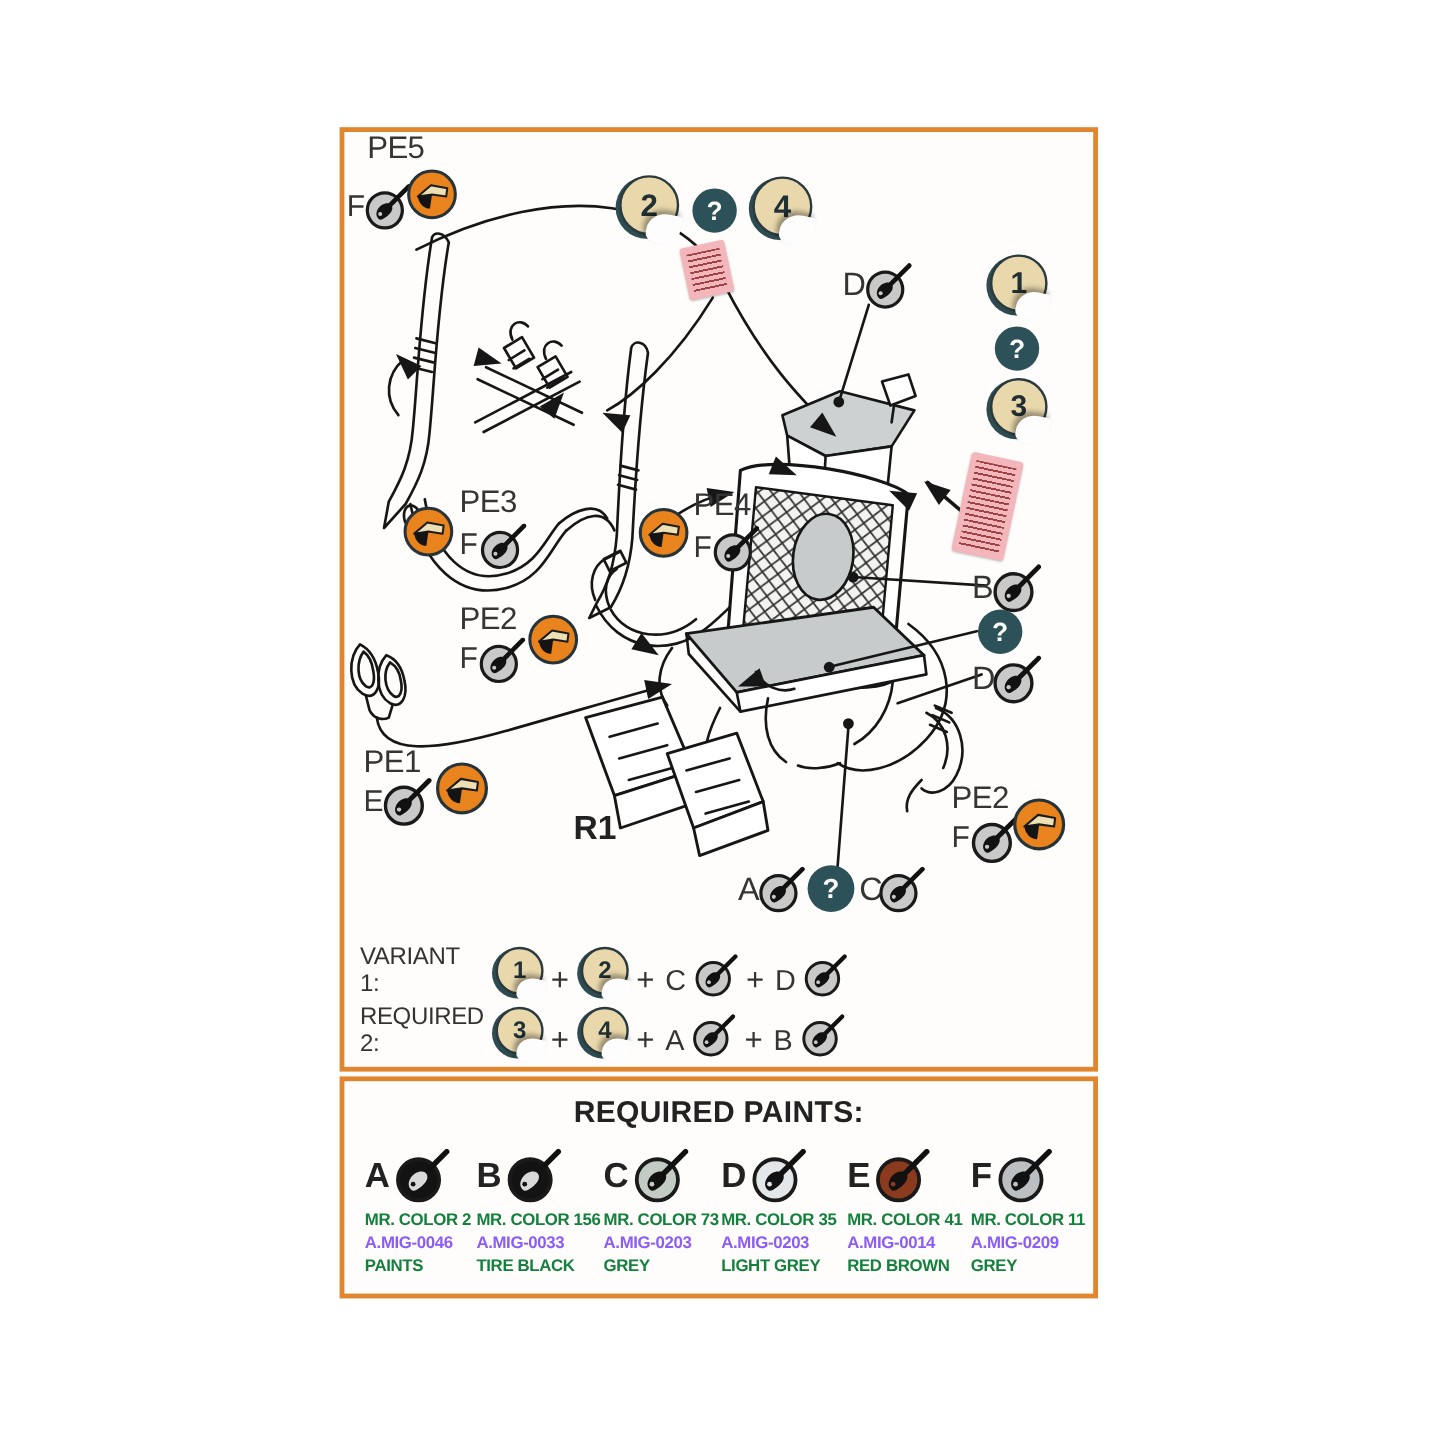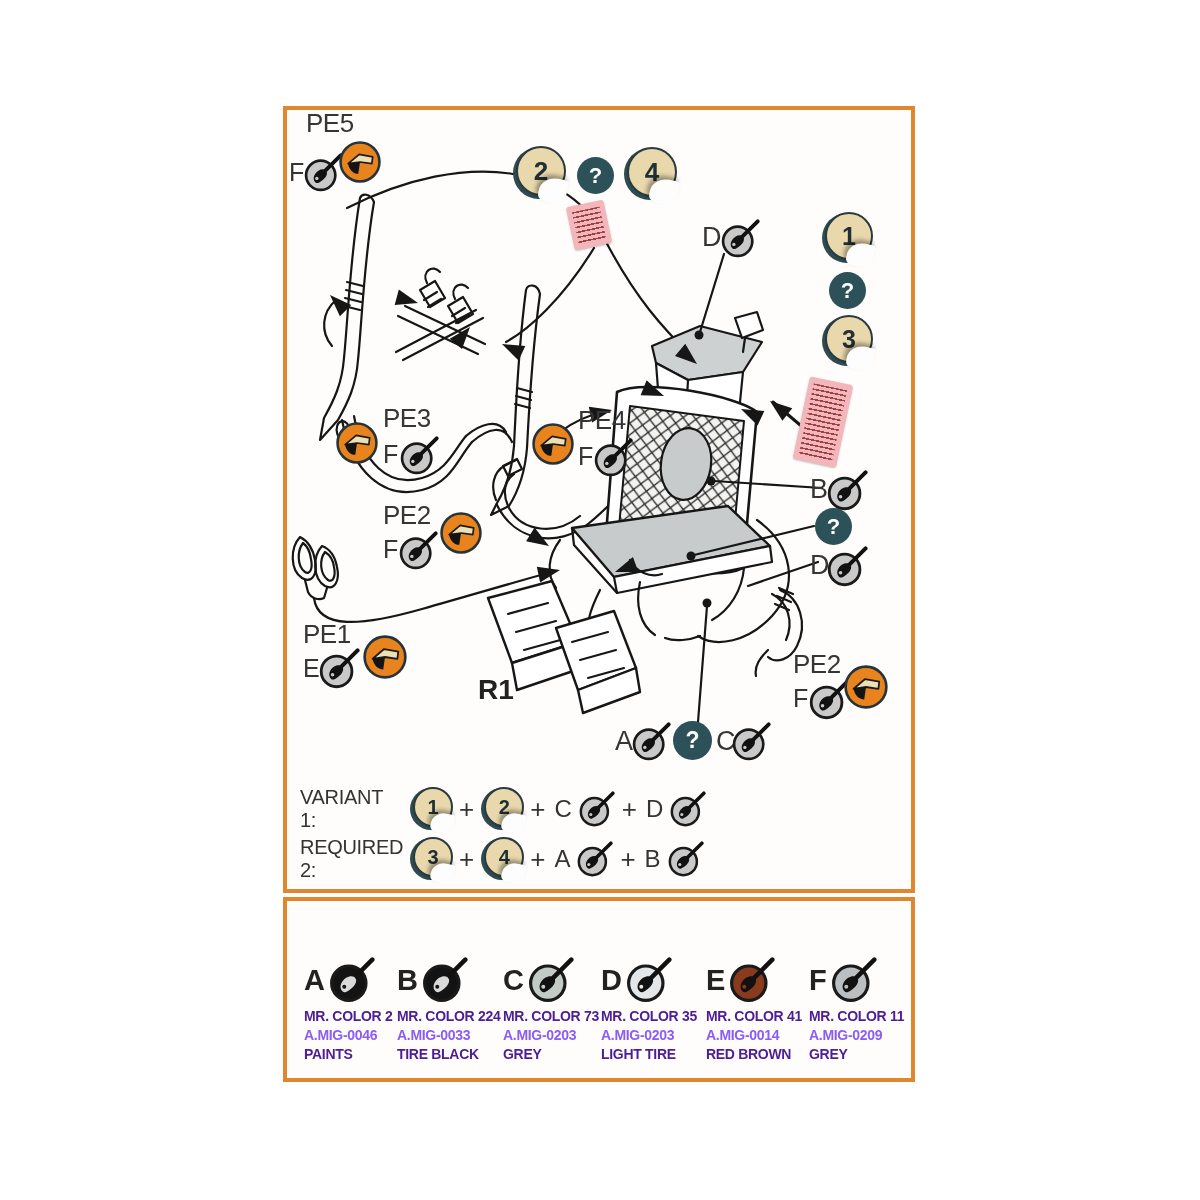--- a/index.html
+++ b/index.html
@@ -24,32 +24,32 @@
      border:2px solid #2a3a3e;transform:translate(2px,-2px);
      display:flex;align-items:center;justify-content:center;
      font-weight:600;color:#203034;z-index:1;}
   .qcircle{border-radius:50%;background:#2d5158;color:#fff;font-weight:bold;
      display:flex;align-items:center;justify-content:center;}
   .pink-note{position:absolute;background:#f2b6bb;border-radius:3px;
      box-shadow:0 1px 2px rgba(0,0,0,.25);}
   .pink-note::before{content:"";position:absolute;inset:6px 5px;
      background:repeating-linear-gradient(to bottom,#8c2f33 0 1.6px,transparent 1.6px 5px);
      opacity:.85;}
-  .variant-row{position:absolute;display:flex;align-items:center;gap:6px;}
+  .variant-row{position:absolute;display:flex;align-items:flex-end;gap:6px;}
   .variant-row .vlabel{font-size:20px;color:#333;width:104px;letter-spacing:-0.3px;}
   .variant-row .sticker{position:relative;width:42px;height:42px;flex:0 0 auto;}
   .variant-row .sticker .face{font-size:20px;}
   .variant-row .plus{font-size:26px;color:#333;margin:0 1px;}
   .variant-row .letter{font-size:24px;margin-left:2px;}
   .paints-title{position:absolute;left:0;right:0;top:12px;text-align:center;
      font-size:25px;font-weight:bold;color:#222;letter-spacing:.3px;}
   .paint-col{position:absolute;top:54px;width:104px;}
   .paint-head{display:flex;align-items:center;gap:3px;height:50px;}
   .paint-head .plabel{font-size:29px;font-weight:bold;color:#222;}
-  .paint-line{font-size:14px;font-weight:bold;color:#4c1d95;margin-top:3px;
+  .paint-line{font-size:14px;font-weight:bold;color:#15803d;margin-top:3px;
      letter-spacing:-0.3px;white-space:nowrap;}
   .paint-amig{color:#8b5cf6;}
 </style>
 </head>
 <body>
 
 <svg width="0" height="0" style="position:absolute">
   <defs>
     <symbol id="sym-brush" viewBox="0 0 52 52">
       <circle cx="23" cy="29" r="19" fill="var(--fill,#c9c9c9)" stroke="var(--ring,#1a1a1a)" stroke-width="3.5"></circle>
@@ -62,40 +62,41 @@
       <path d="M12,28 L25,17 L41,20 L40,28 L26,26 Z" fill="#eee0b5" stroke="#1c1c1c" stroke-width="2" stroke-linejoin="round"></path>
       <path d="M12,28 L26,26 L24,40 C18,40 13,35 12,28 Z" fill="#141414"></path>
     </symbol>
   </defs>
 </svg>
 
 <div class="canvas">
 
   <div id="main-box" class="box"></div>
   <div id="paints-box" class="box">
+    <div class="paints-title">REQUIRED PAINTS:</div>
 
     <div class="paint-col" style="left:17px">
       <div class="paint-head">
         <span class="plabel">A</span>
         <svg class="brush-icon" width="47" height="47" viewBox="0 0 52 52" style="--fill:#131313;--ink:#d9d9d9">
             <use href="#sym-brush"></use>
           </svg>
       </div>
       <div class="paint-line">MR. COLOR 2</div>
       <div class="paint-line paint-amig">A.MIG-0046</div>
       <div class="paint-line">PAINTS</div>
     </div>
     <div class="paint-col" style="left:110px">
       <div class="paint-head">
         <span class="plabel">B</span>
         <svg class="brush-icon" width="47" height="47" viewBox="0 0 52 52" style="--fill:#131313;--ink:#d9d9d9">
             <use href="#sym-brush"></use>
           </svg>
       </div>
-      <div class="paint-line">MR. COLOR 224</div>
+      <div class="paint-line">MR. COLOR 156</div>
       <div class="paint-line paint-amig">A.MIG-0033</div>
       <div class="paint-line">TIRE BLACK</div>
     </div>
     <div class="paint-col" style="left:216px">
       <div class="paint-head">
         <span class="plabel">C</span>
         <svg class="brush-icon" width="47" height="47" viewBox="0 0 52 52" style="--fill:#c3ccc4">
             <use href="#sym-brush"></use>
           </svg>
       </div>
@@ -105,21 +106,21 @@
     </div>
     <div class="paint-col" style="left:314px">
       <div class="paint-head">
         <span class="plabel">D</span>
         <svg class="brush-icon" width="47" height="47" viewBox="0 0 52 52" style="--fill:#e3e7e9">
             <use href="#sym-brush"></use>
           </svg>
       </div>
       <div class="paint-line">MR. COLOR 35</div>
       <div class="paint-line paint-amig">A.MIG-0203</div>
-      <div class="paint-line">LIGHT TIRE</div>
+      <div class="paint-line">LIGHT GREY</div>
     </div>
     <div class="paint-col" style="left:419px">
       <div class="paint-head">
         <span class="plabel">E</span>
         <svg class="brush-icon" width="47" height="47" viewBox="0 0 52 52" style="--fill:#8a3a1d">
             <use href="#sym-brush"></use>
           </svg>
       </div>
       <div class="paint-line">MR. COLOR 41</div>
       <div class="paint-line paint-amig">A.MIG-0014</div>

